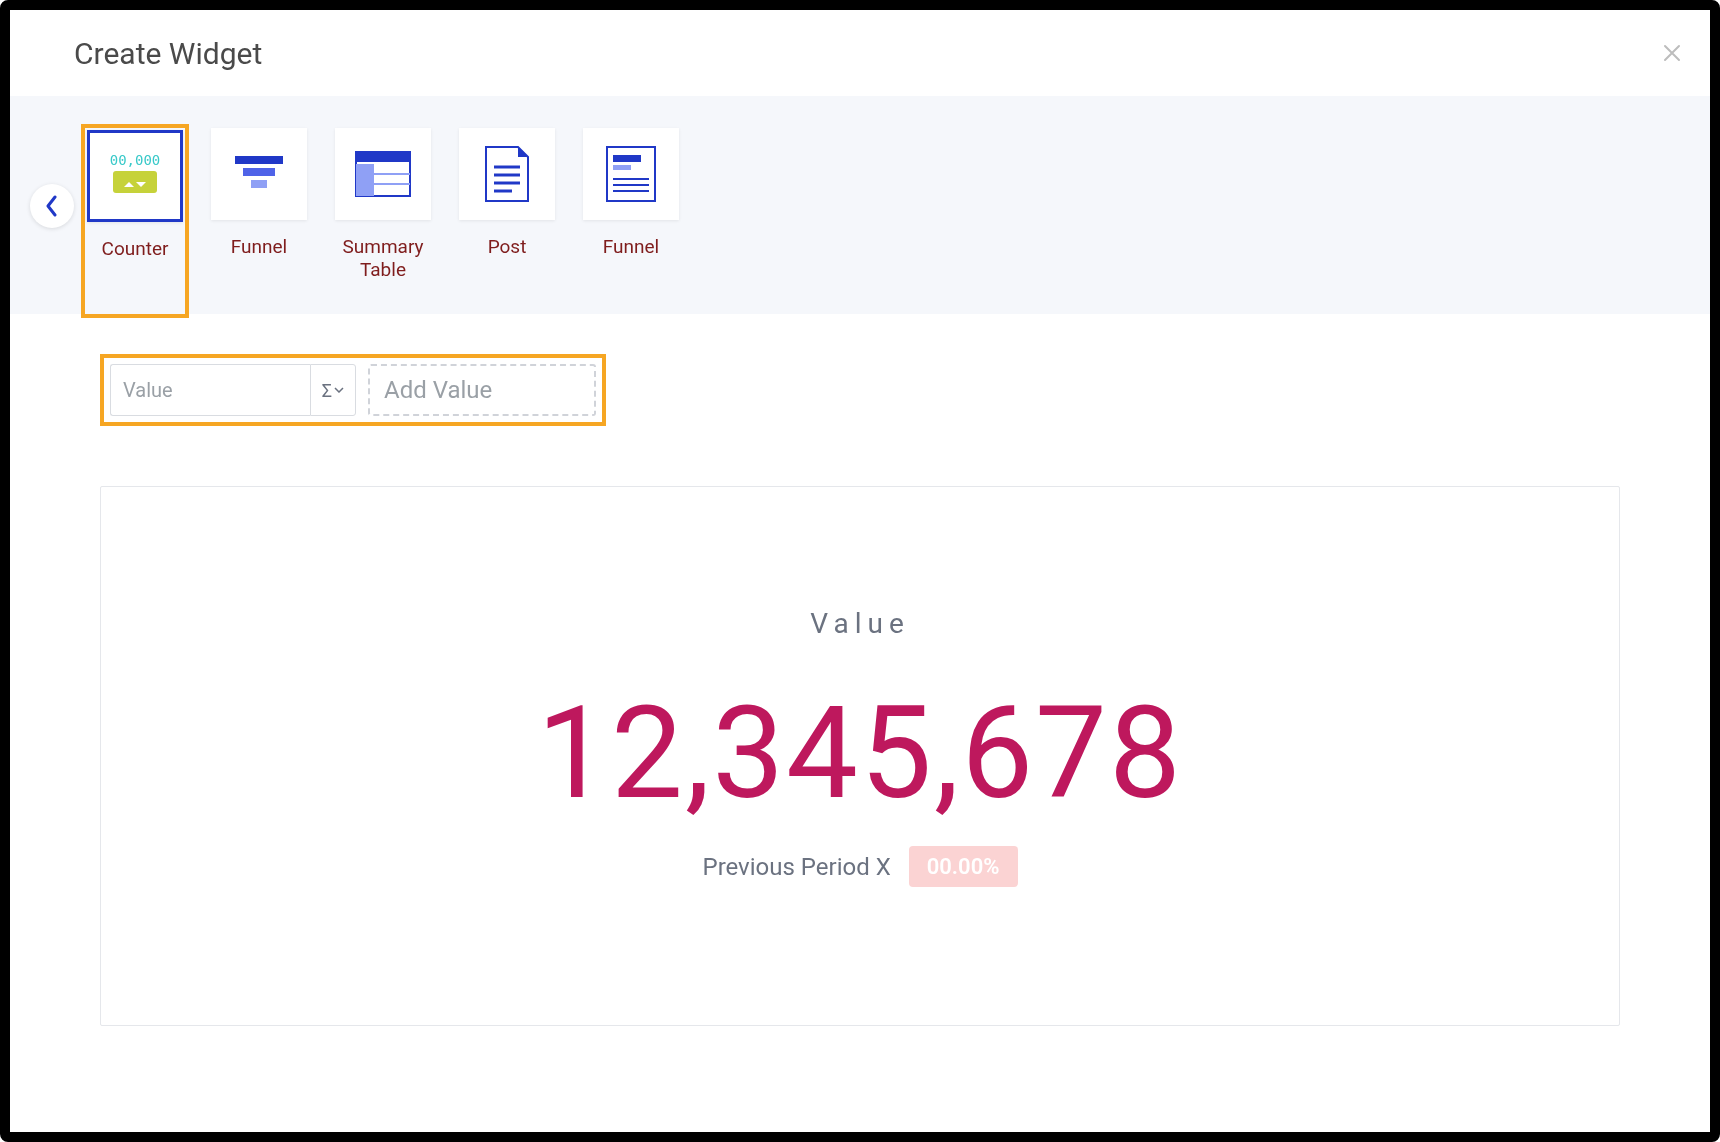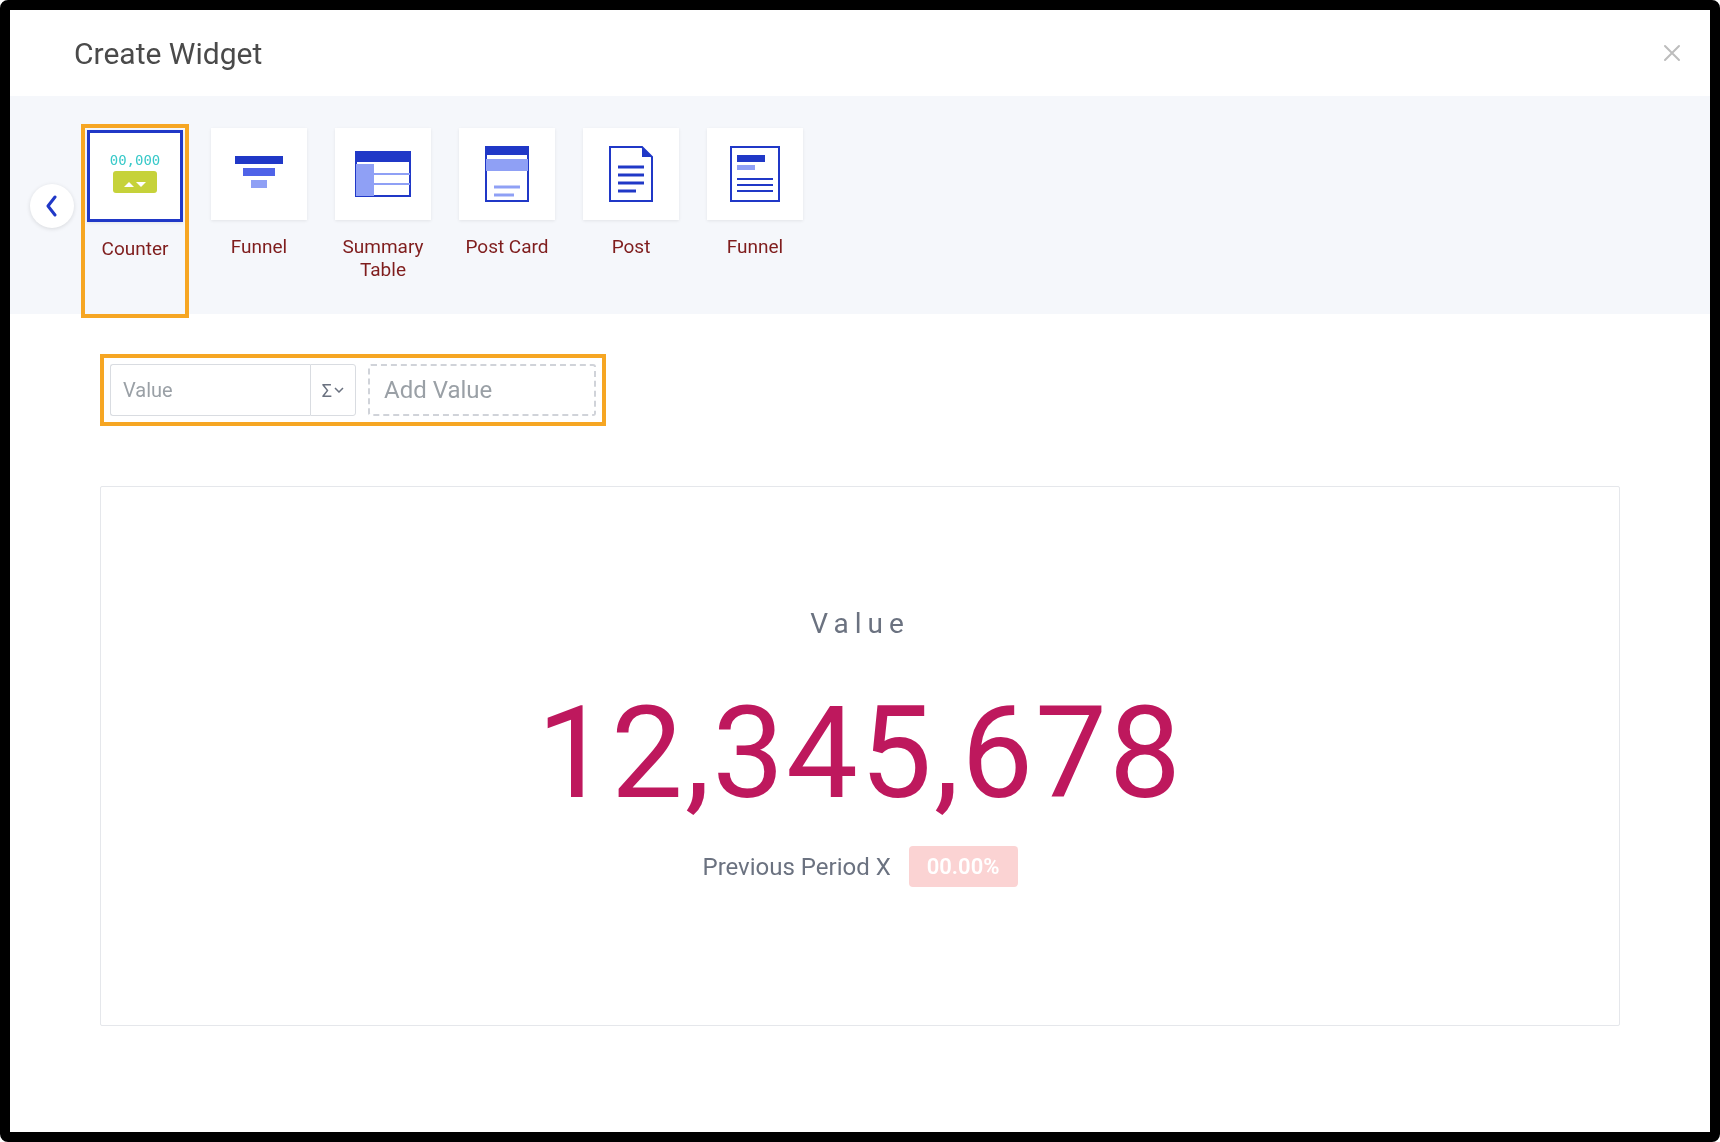--- a/index.html
+++ b/index.html
@@ -222,32 +222,20 @@
           <rect x="2" y="2" width="54" height="44" fill="none" stroke="#2038c7" stroke-width="2"></rect>
           <rect x="2" y="2" width="54" height="10" fill="#2038c7"></rect>
           <rect x="2" y="14" width="18" height="32" fill="#8fa0f5"></rect>
           <line x1="2" y1="24" x2="56" y2="24" stroke="#8fa0f5" stroke-width="2"></line>
           <line x1="2" y1="34" x2="56" y2="34" stroke="#8fa0f5" stroke-width="2"></line>
         </svg>
       </div>
       <div class="label">Summary Table</div>
     </div>
 
-    <div class="wcard">
-      <div class="thumb">
-        <svg width="46" height="58" viewBox="0 0 46 58">
-          <rect x="2" y="2" width="42" height="54" fill="none" stroke="#2038c7" stroke-width="2"></rect>
-          <rect x="2" y="2" width="42" height="8" fill="#2038c7"></rect>
-          <rect x="2" y="14" width="42" height="12" fill="#8fa0f5"></rect>
-          <line x1="10" y1="42" x2="36" y2="42" stroke="#8fa0f5" stroke-width="3"></line>
-          <line x1="10" y1="50" x2="30" y2="50" stroke="#8fa0f5" stroke-width="3"></line>
-        </svg>
-      </div>
-      <div class="label">Post Card</div>
-    </div>
 
     <div class="wcard">
       <div class="thumb">
         <svg width="46" height="58" viewBox="0 0 46 58">
           <path d="M2 12 L2 2 L34 2 L44 12 L44 56 L2 56 Z" fill="none" stroke="#2038c7" stroke-width="2"></path>
           <path d="M34 2 L34 12 L44 12" fill="#2038c7"></path>
           <line x1="10" y1="22" x2="36" y2="22" stroke="#2038c7" stroke-width="3"></line>
           <line x1="10" y1="30" x2="36" y2="30" stroke="#2038c7" stroke-width="3"></line>
           <line x1="10" y1="38" x2="36" y2="38" stroke="#2038c7" stroke-width="3"></line>
           <line x1="10" y1="46" x2="28" y2="46" stroke="#2038c7" stroke-width="3"></line>

